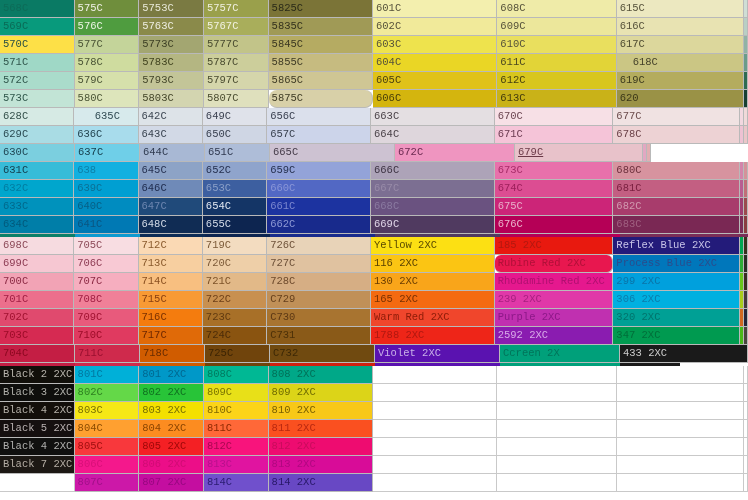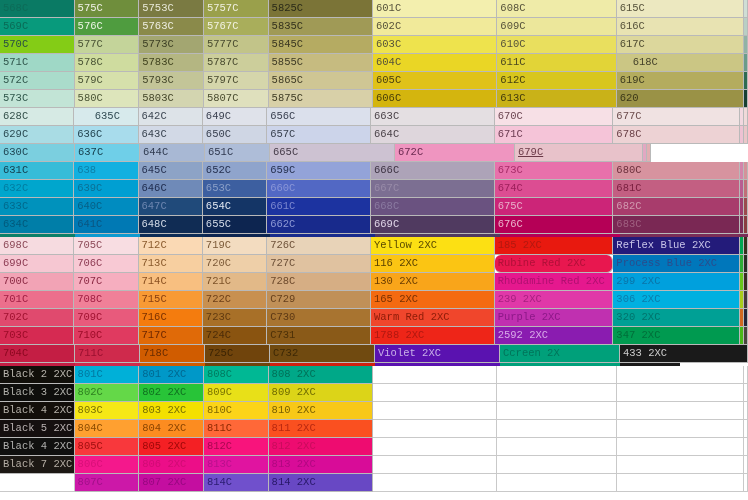--- a/index.html
+++ b/index.html
@@ -74,21 +74,21 @@
         <div class="cell" style="width: 65px; background: rgb(79, 156, 63); color: rgb(238, 245, 229);">576C</div>
         <div class="cell" style="width: 65px; background: rgb(138, 138, 74); color: rgb(237, 237, 224);">5763C</div>
         <div class="cell" style="width: 65px; background: rgb(169, 174, 91); color: rgb(242, 242, 226);">5767C</div>
         <div class="cell" style="width: 105px; background: rgb(160, 154, 86); color: rgb(51, 49, 28);">5835C</div>
         <div class="cell" style="width: 125px; background: rgb(241, 234, 154); color: rgb(85, 81, 58);">602C</div>
         <div class="cell" style="width: 120px; background: rgb(236, 231, 155); color: rgb(85, 81, 58);">609C</div>
         <div class="cell" style="width: 128px; background: rgb(232, 227, 178); color: rgb(85, 81, 58);">616C</div>
         <div class="cell" style="width: 0px; background: rgb(185, 207, 196); color: rgb(54, 64, 60);">623C</div>
       </div>
       <div class="row">
-        <div class="cell" style="width: 75px; background: #84cc16; color: rgb(42, 79, 69);">570C</div>
+        <div class="cell" style="width: 75px; background: #fde047; color: rgb(42, 79, 69);">570C</div>
         <div class="cell" style="width: 65px; background: rgb(196, 212, 154); color: rgb(74, 84, 53);">577C</div>
         <div class="cell" style="width: 65px; background: rgb(163, 166, 113); color: rgb(61, 63, 36);">5773C</div>
         <div class="cell" style="width: 65px; background: rgb(194, 196, 137); color: rgb(74, 76, 48);">5777C</div>
         <div class="cell" style="width: 105px; background: rgb(181, 171, 98); color: rgb(58, 54, 32);">5845C</div>
         <div class="cell" style="width: 125px; background: rgb(238, 227, 77); color: rgb(85, 81, 58);">603C</div>
         <div class="cell" style="width: 120px; background: rgb(233, 223, 94); color: rgb(85, 81, 58);">610C</div>
         <div class="cell" style="width: 128px; background: rgb(220, 215, 156); color: rgb(77, 74, 48);">617C</div>
         <div class="cell" style="width: 0px; background: rgb(145, 179, 165); color: rgb(46, 60, 54);">624C</div>
       </div>
       <div class="row">
@@ -111,21 +111,21 @@
         <div class="cell" style="width: 125px; background: rgb(224, 194, 25); color: rgb(74, 64, 16);">605C</div>
         <div class="cell" style="width: 120px; background: rgb(216, 198, 30); color: rgb(70, 64, 15);">612C</div>
         <div class="cell" style="width: 128px; background: rgb(180, 172, 94); color: rgb(60, 58, 30);">619C</div>
         <div class="cell" style="width: 0px; background: rgb(46, 107, 82); color: rgb(31, 80, 64);">626C</div>
       </div>
       <div class="row">
         <div class="cell" style="width: 75px; background: rgb(194, 228, 214); color: rgb(48, 87, 76);">573C</div>
         <div class="cell" style="width: 65px; background: rgb(221, 229, 187); color: rgb(74, 84, 53);">580C</div>
         <div class="cell" style="width: 65px; background: rgb(211, 213, 176); color: rgb(68, 70, 42);">5803C</div>
         <div class="cell" style="width: 65px; background: rgb(223, 224, 189); color: rgb(74, 76, 48);">5807C</div>
-        <div class="cell" style="width: 105px; background: rgb(216, 208, 168); color: rgb(62, 58, 36);">5875C</div>
+        <div class="cell" style="width: 105px; background: rgb(216, 208, 168); color: rgb(62, 58, 36); border-radius: 8px;">5875C</div>
         <div class="cell" style="width: 125px; background: rgb(212, 181, 14); color: rgb(71, 61, 9);">606C</div>
         <div class="cell" style="width: 120px; background: rgb(201, 178, 24); color: rgb(66, 58, 13);">613C</div>
         <div class="cell" style="width: 128px; background: rgb(154, 146, 70); color: rgb(59, 55, 24);">620</div>
         <div class="cell" style="width: 0px; background: rgb(23, 63, 51); color: rgb(203, 214, 207);">627C</div>
       </div>
     </div>
     <div class="block">
       <div class="row">
         <div class="cell" style="width: 75px; background: rgb(214, 234, 228); color: rgb(51, 80, 74);">628C</div>
         <div class="cell" style="width: 65px; background: rgb(215, 234, 236); color: rgb(47, 74, 82); text-align: center;">635C</div>

